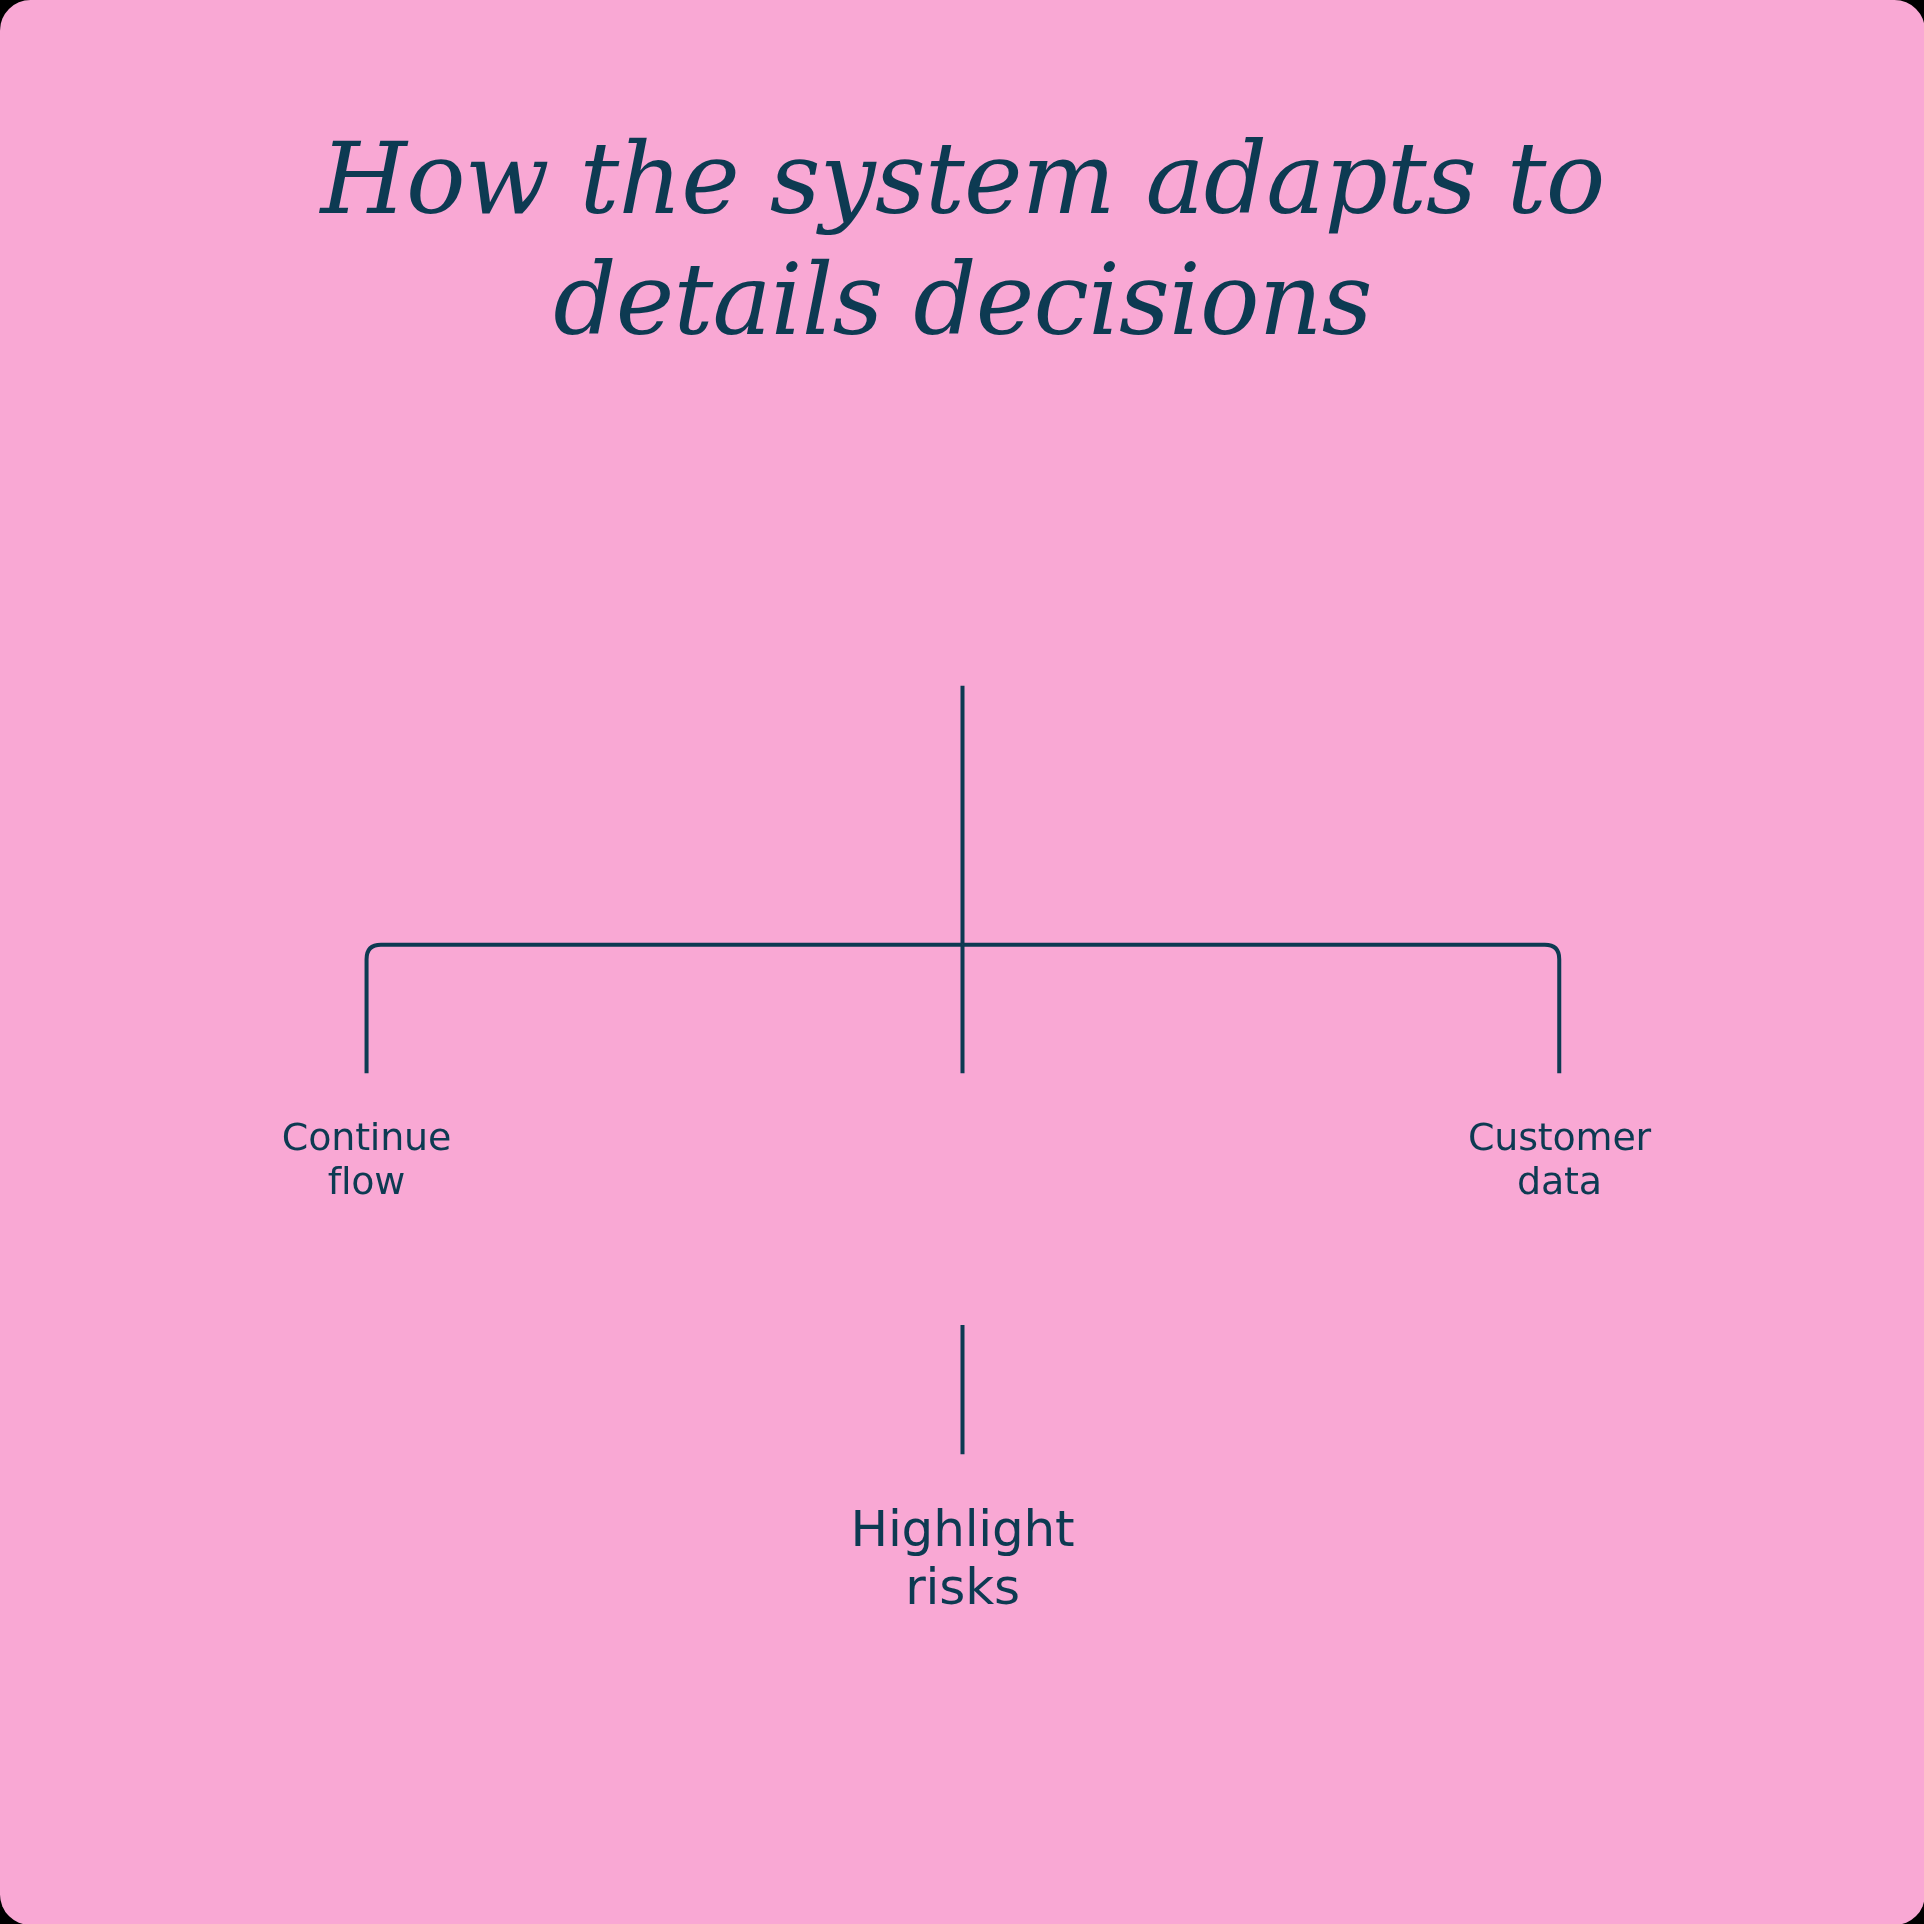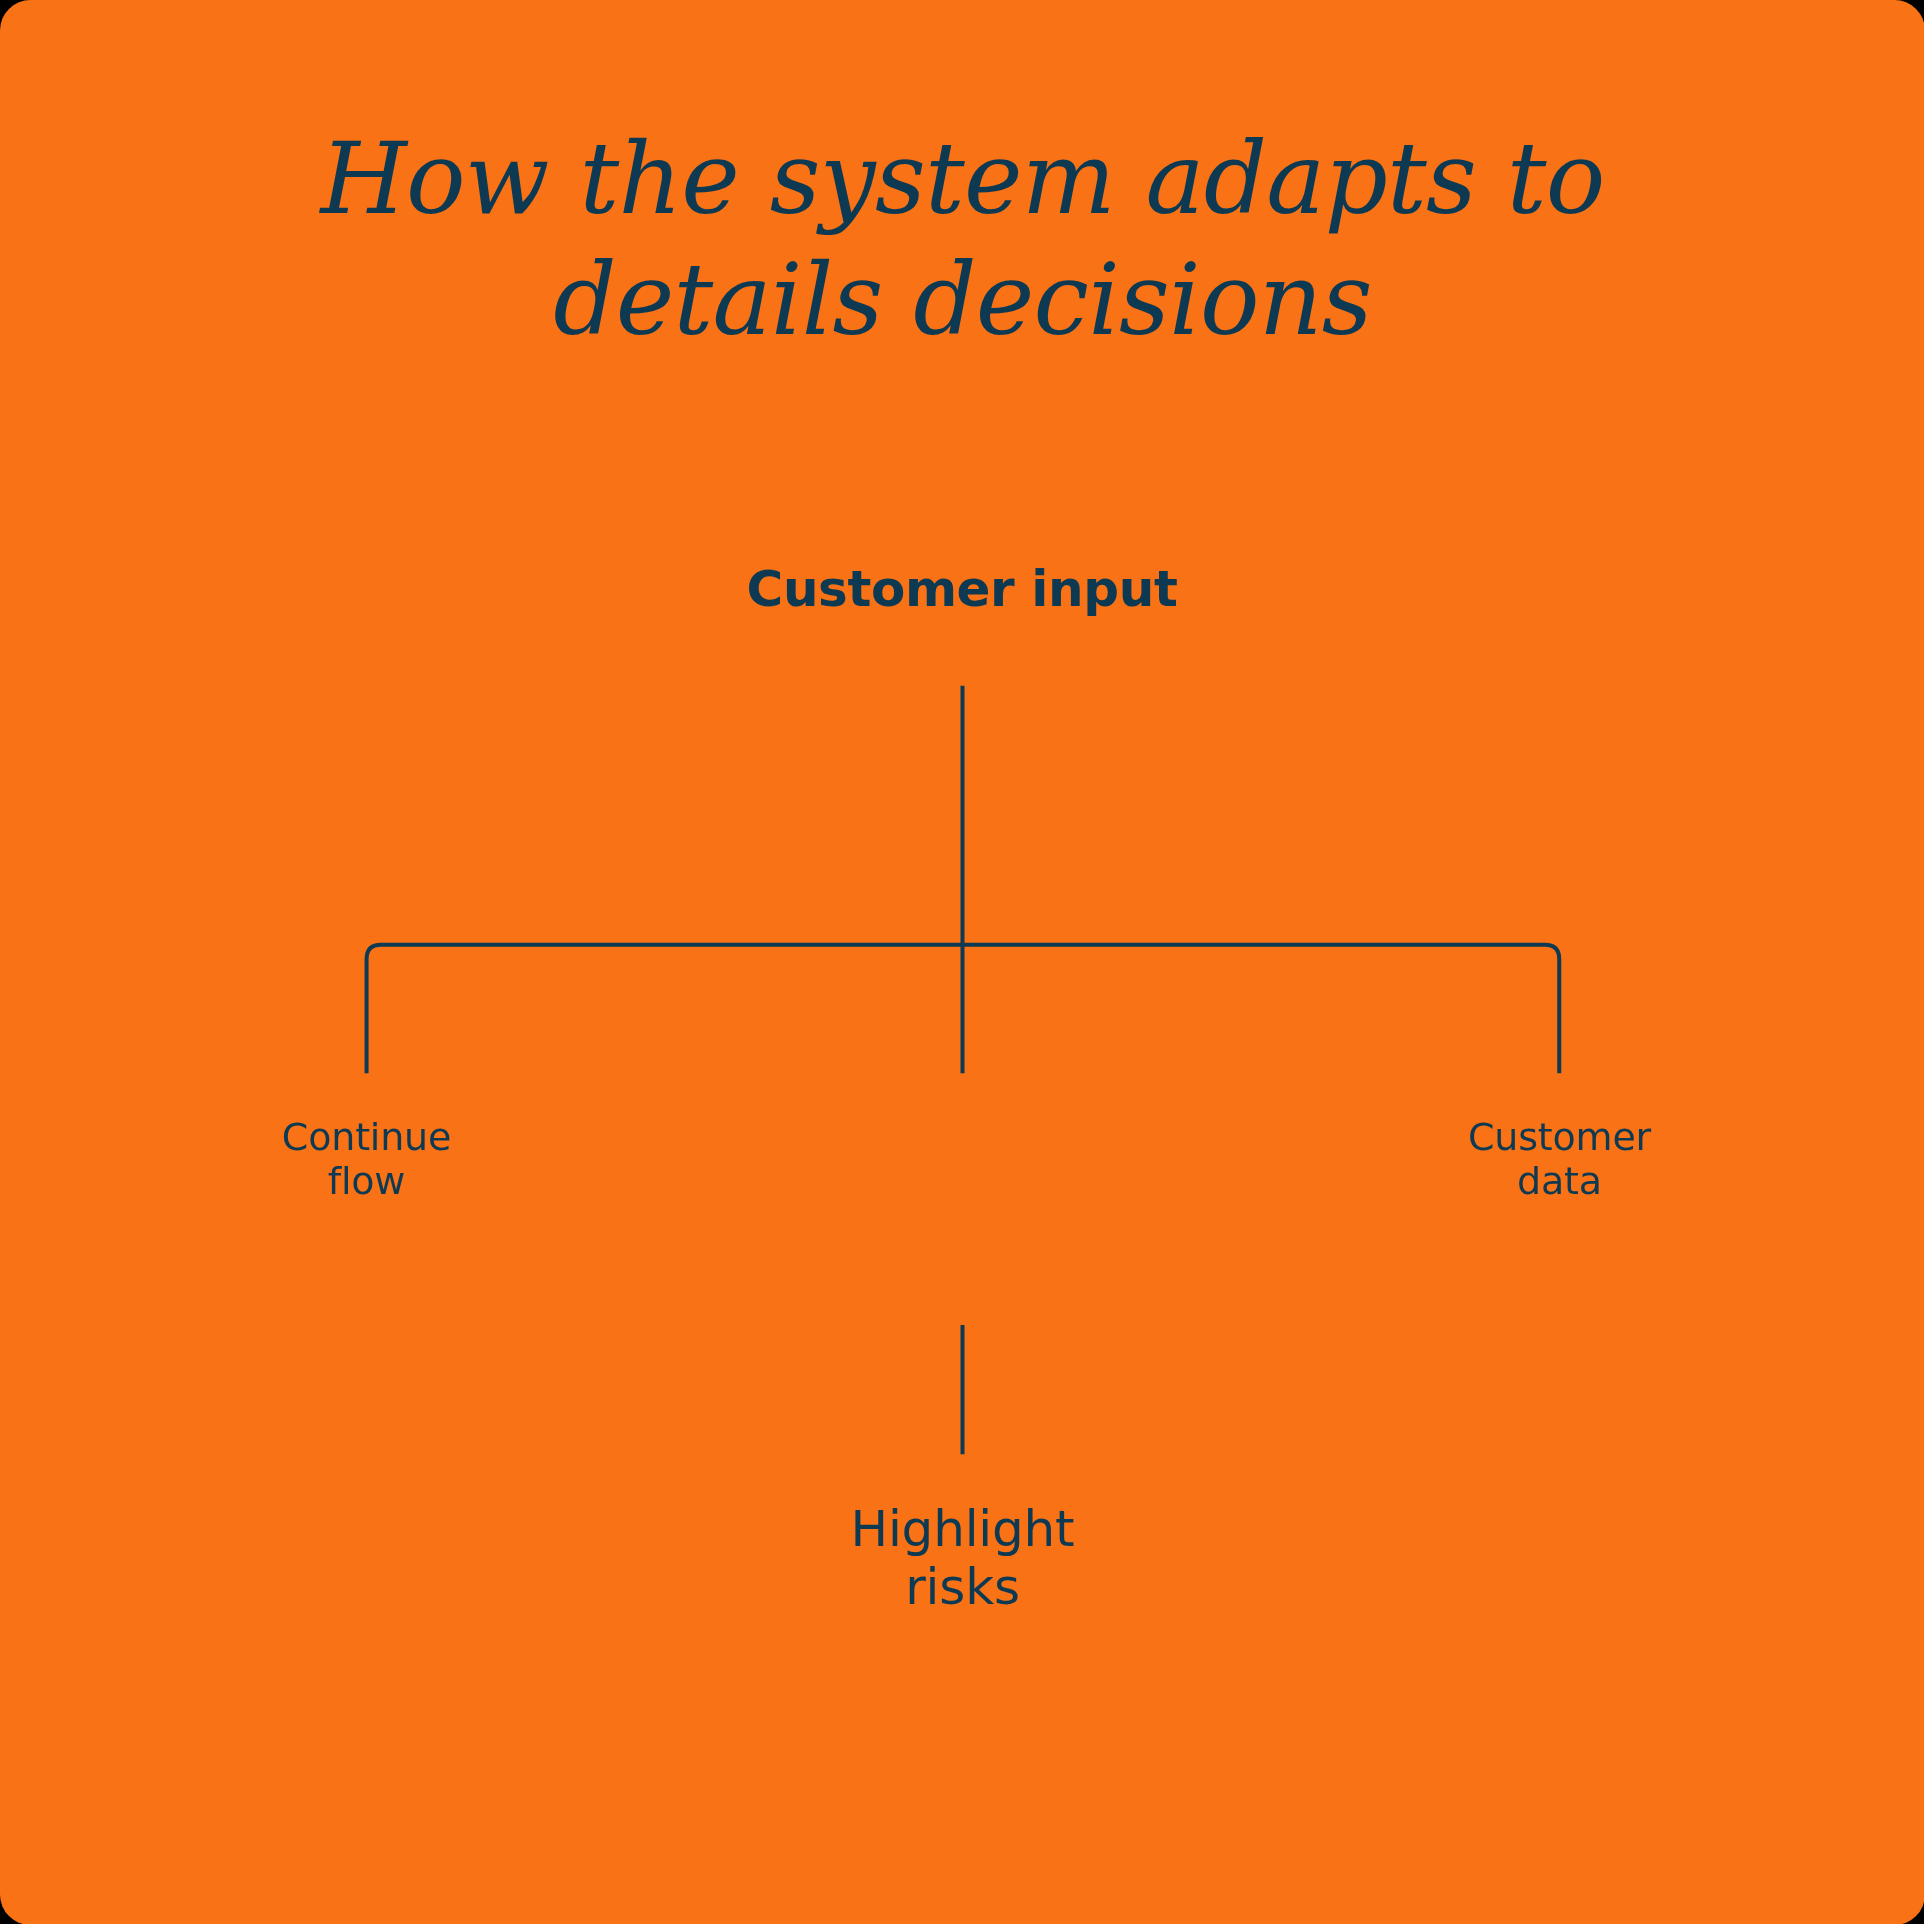--- a/index.html
+++ b/index.html
@@ -8,21 +8,21 @@
     background: #000000;
     width: 1925px;
     height: 1925px;
     overflow: hidden;
   }
 
   #card {
     position: relative;
     width: 1925px;
     height: 1925px;
-    background: #f97316;
+    background: #f9a8d4;
     border-radius: 30.5px;
     overflow: hidden;
     box-sizing: border-box;
   }
 
   
   #title {
     position: absolute;
     left: 0;
     top: 119px;
@@ -114,21 +114,20 @@
 
       <path d="M 1200 1178 L 475 1178 Q 457 1178 457 1196 L 457 1338" fill="none" stroke="#0d3a52" stroke-width="5" stroke-linecap="butt"></path>
 
       <path d="M 1200 1178 L 1926 1178 Q 1944 1178 1944 1196 L 1944 1338" fill="none" stroke="#0d3a52" stroke-width="5" stroke-linecap="butt"></path>
 
       <path d="M 1200 1178 L 1200 1338" fill="none" stroke="#0d3a52" stroke-width="5"></path>
 
       <path d="M 1200 1652 L 1200 1813" fill="none" stroke="#0d3a52" stroke-width="5"></path>
     </svg>
 
-    <div class="node-label" id="node-root">Customer input</div>
 
     <div class="node-label node-child" id="node-continue-flow">Continue
 flow</div>
 
 
     <div class="node-label node-child" id="node-confirm-data">Customer
 data</div>
 
     <div class="node-label" id="node-highlight-risks">Highlight
 risks</div>

